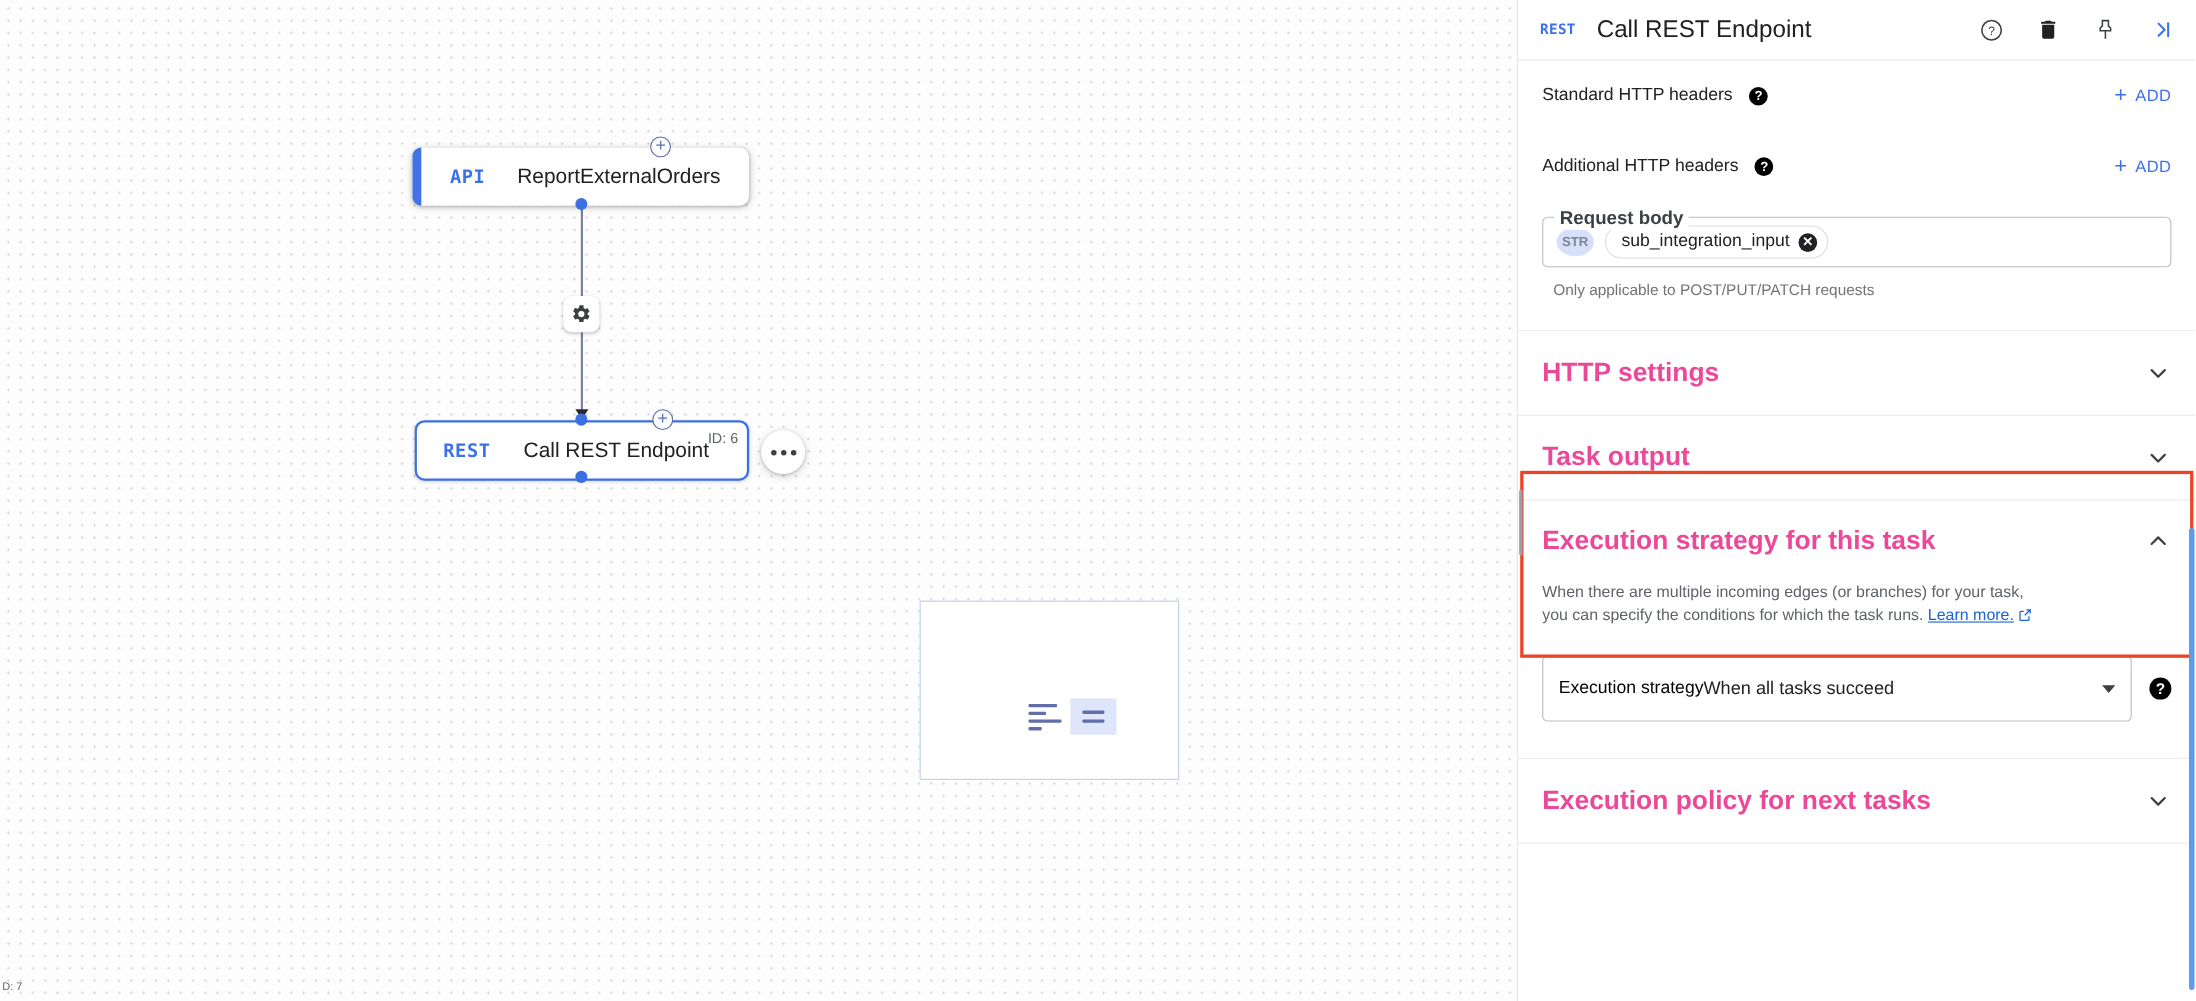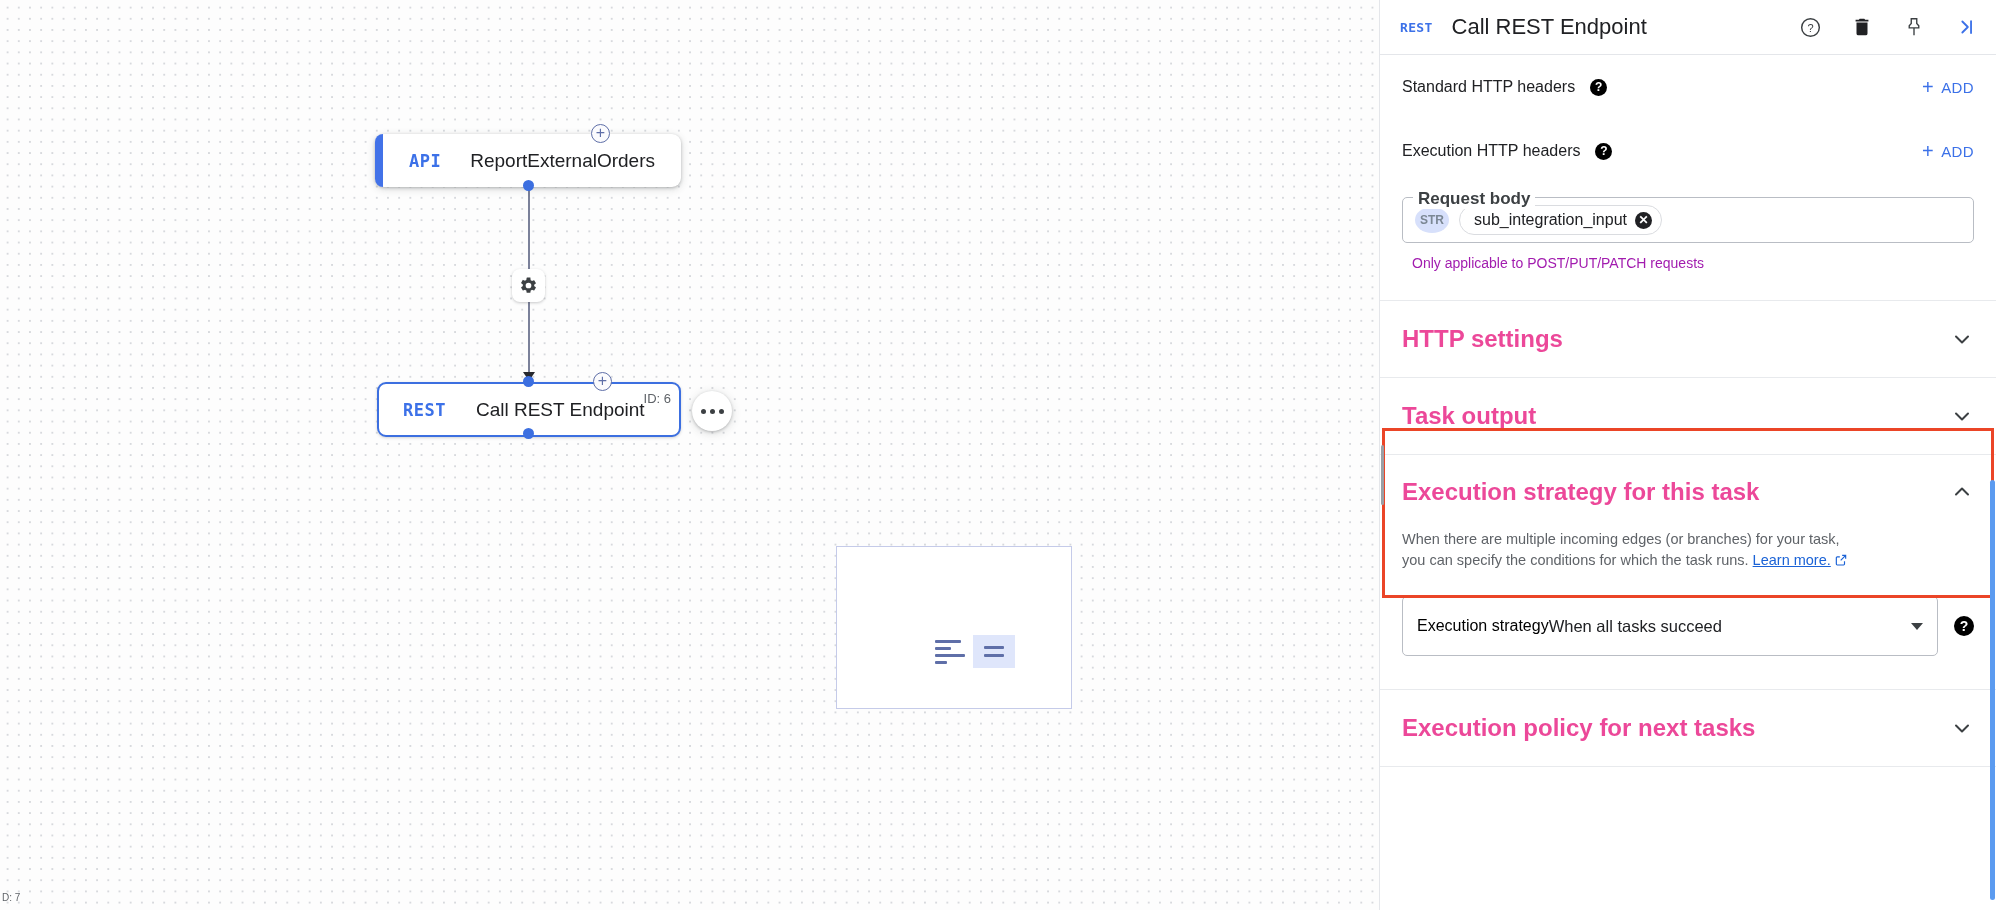--- a/index.html
+++ b/index.html
@@ -247,21 +247,21 @@
     font-size: 16px; color: #202124; justify-content: space-between;
   }
   .x-circle {
     width: 17px; height: 17px; border-radius: 50%;
     background: #202124; color: #fff;
     font-size: 12px; line-height: 1;
     display: flex; align-items: center; justify-content: center;
     font-weight: 700;
   }
   .hint {
-    font-size: 14px; color: #a21caf;
+    font-size: 14px; color: #737373;
     margin-top: 12px; padding-left: 10px;
   }
 
   .divider { height: 1px; background: #e8eaed; margin: 0; }
 
   .acc-hdr {
     display: flex; align-items: center;
     padding: 0 22px;
     height: 76px;
   }
@@ -410,21 +410,21 @@
           <span class="help-dot">?</span>
           <span class="add-btn">
             <span class="pl">+</span>
             <span>ADD</span>
           </span>
         </div>
       </div>
 
       <div class="sect">
         <div class="row-hdr">
-          <span class="lbl">Execution HTTP headers</span>
+          <span class="lbl">Additional HTTP headers</span>
           <span class="help-dot">?</span>
           <span class="add-btn">
             <span class="pl">+</span>
             <span>ADD</span>
           </span>
         </div>
       </div>
 
       <div class="sect" style="margin-top:14px;">
         <div class="ofield">

